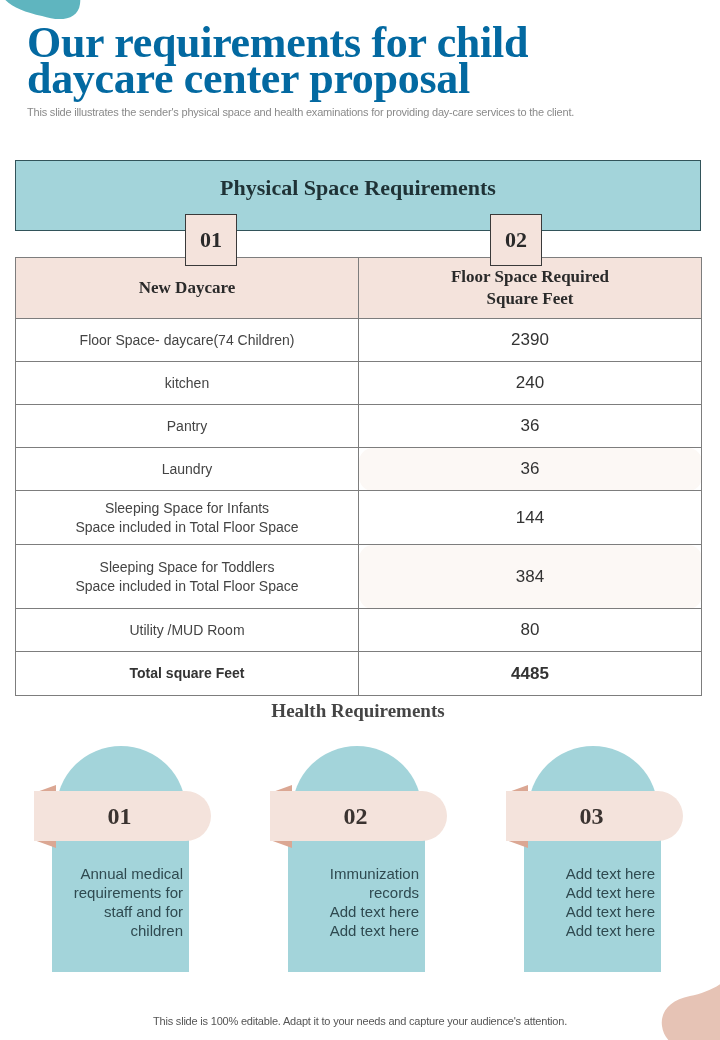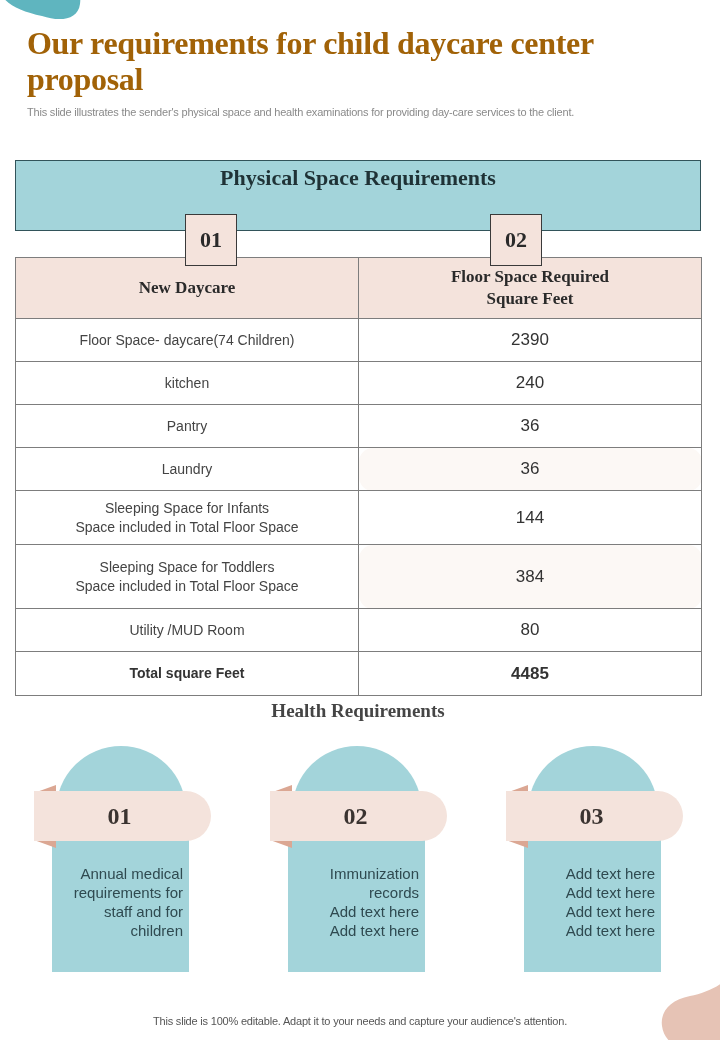--- a/index.html
+++ b/index.html
@@ -5,32 +5,32 @@
     * { box-sizing: border-box; margin: 0; padding: 0; }
     html, body { width: 720px; height: 1040px; background: #ffffff; overflow: hidden; }
     body { position: relative; font-family: "Liberation Sans", sans-serif; color: #333; }
 
     .blob-top { position: absolute; left: -6px; top: -30px; width: 88px; height: 56px; }
     .blob-bottom { position: absolute; left: 660px; top: 962px; width: 80px; height: 90px; }
 
     .title {
       position: absolute; left: 27px; top: 25px; width: 620px;
       font-family: "Liberation Serif", "DejaVu Serif", serif;
-      font-size: 32px; line-height: 36px; font-weight: bold; color: #a16207;
+      font-size: 44px; line-height: 36px; font-weight: bold; color: #0369a1;
       letter-spacing: -0.3px;
     }
     .subtitle {
       position: absolute; left: 27px; top: 106px; width: 680px;
       font-size: 11px; color: #8a8a8a; letter-spacing: -0.2px; white-space: nowrap;
     }
 
     .ps-banner {
       position: absolute; left: 15px; top: 160px; width: 686px; height: 71px;
       background: #a3d4da; border: 1.5px solid #32545a;
-      display: flex; justify-content: center; padding-top: 4px;
+      display: flex; justify-content: center; padding-top: 14px;
     }
     .ps-banner span {
       font-family: "Liberation Serif", "DejaVu Serif", serif;
       font-weight: bold; font-size: 22px; color: #1f3236;
     }
 
     .num-badge {
       position: absolute; top: 214px; width: 52px; height: 52px;
       background: #f4e3dc; border: 1.2px solid #3a3a3a;
       display: flex; align-items: center; justify-content: center;

